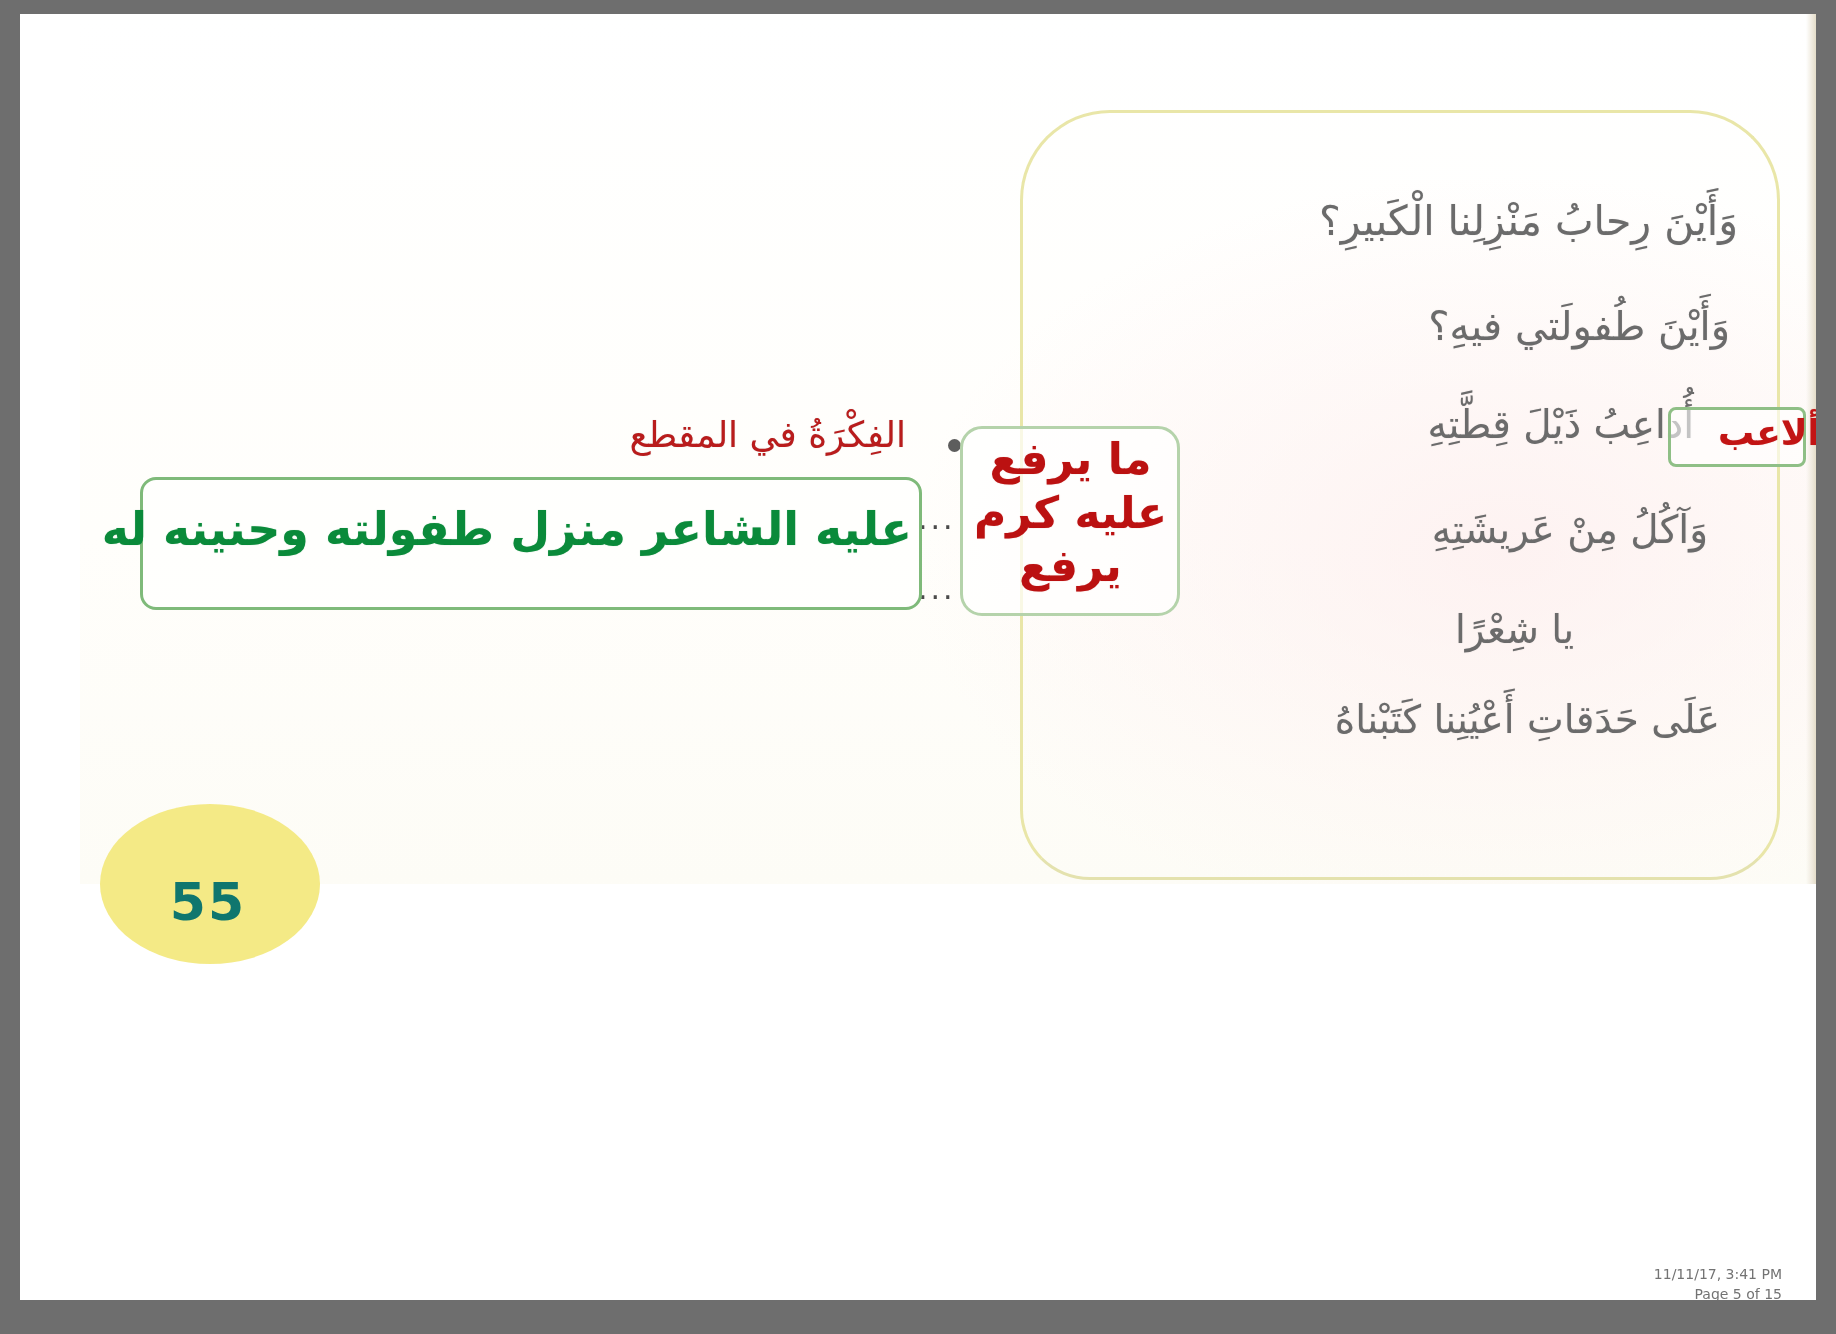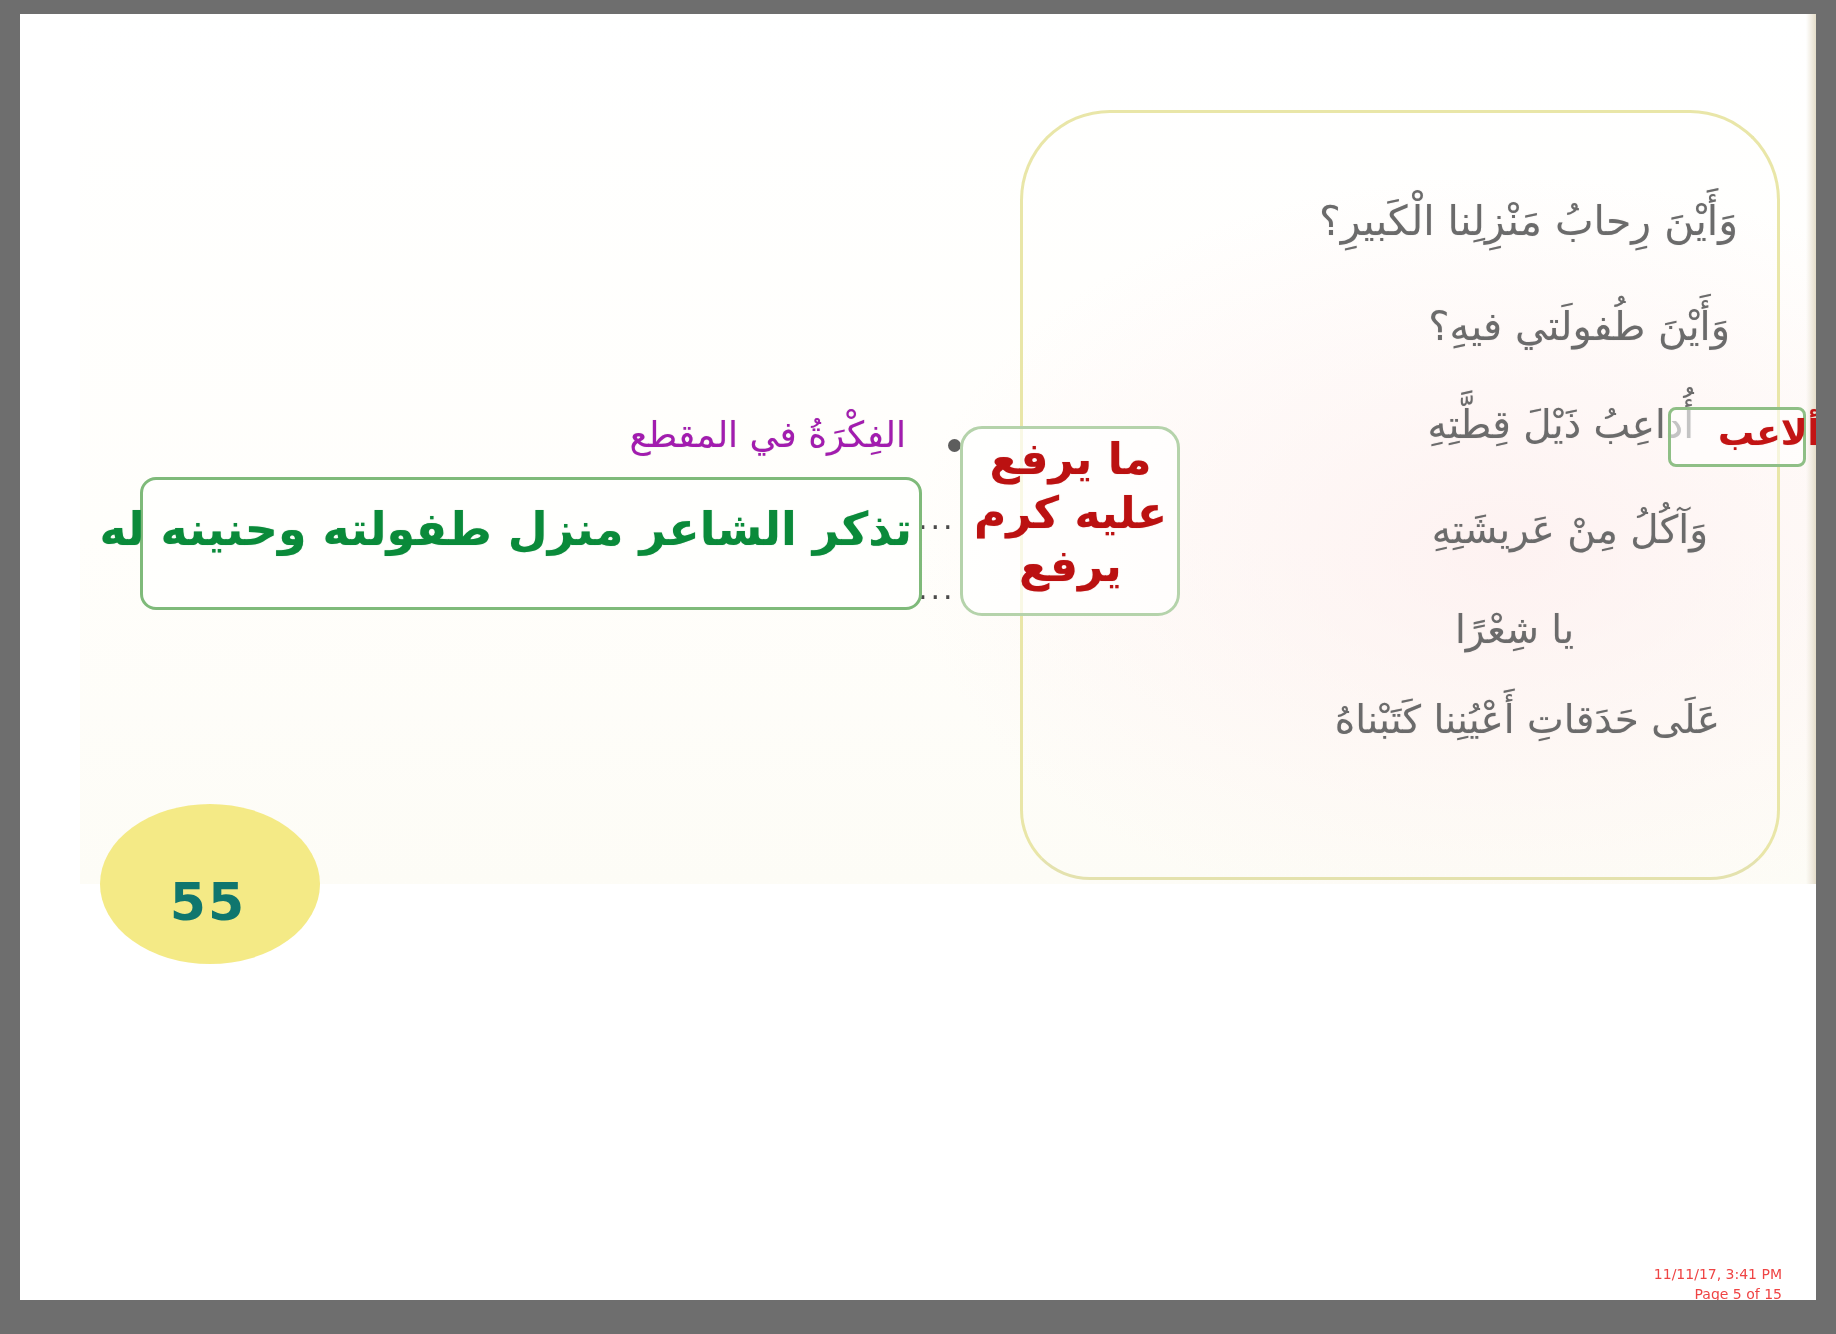--- a/index.html
+++ b/index.html
@@ -117,21 +117,21 @@
     width: 13px;
     height: 13px;
     background: #5d5d5d;
     border-radius: 50%;
   }
   #idea-label {
     position: absolute;
     right: 910px;
     top: 400px;
     direction: rtl;
-    color: #a21caf;
+    color: #b91c1c;
     font-size: 36px;
     white-space: nowrap;
     text-shadow: 0 0 1px rgba(110,110,110,0.3);
   }
   .dots {
     position: absolute;
     color: #4a4a4a;
     font-size: 30px;
     letter-spacing: 3px;
     line-height: 1;
@@ -226,21 +226,21 @@
     color: #b9b9b9;
     font-size: 15px;
     white-space: nowrap;
     font-family: "DejaVu Sans", "Liberation Sans", sans-serif;
   }
   #footer-right {
     position: absolute;
     right: 34px;
     top: 1250px;
     text-align: right;
-    color: #ef4444;
+    color: #737373;
     font-size: 14px;
     line-height: 1.45;
     font-family: "DejaVu Sans", "Liberation Sans", sans-serif;
   }
 </style>
 </head>
 <body>
 
 <div id="viewer">
 
@@ -261,21 +261,21 @@
 
     <div id="page-circle"></div>
     <div id="page-circle-num">55</div>
 
     <div id="idea-bullet"></div>
     <div id="idea-label">الفِكْرَةُ في المقطع</div>
     <div class="dots" id="dots-1">...</div>
     <div class="dots" id="dots-2">...</div>
 
     <div id="answer-box"></div>
-    <div id="answer-text">تذكر الشاعر منزل طفولته وحنينه له</div>
+    <div id="answer-text">عليه الشاعر منزل طفولته وحنينه له</div>
 
     <div id="grape-box"></div>
     <div id="grape-text">ما يرفع عليه كرم يرفع</div>
 
     <div id="play-box"></div>
     <div id="play-text">ألاعب</div>
 
     <div id="footer-right">
       <div>11/11/17, 3:41 PM</div>
       <div>Page 5 of 15</div>

